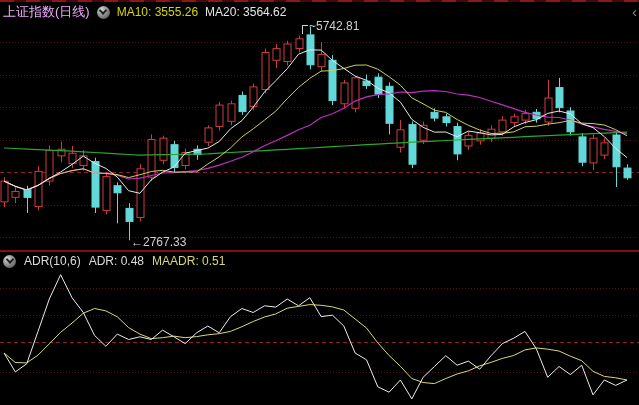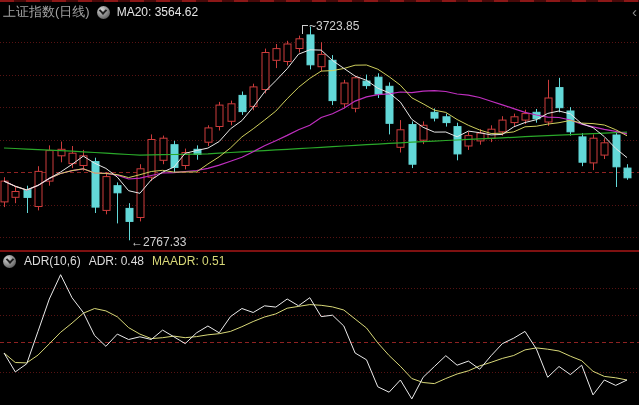--- a/index.html
+++ b/index.html
@@ -156,40 +156,41 @@
       <polyline points="4.0,181.1 15.3,186.3 26.7,190.0 38.0,185.4 49.3,178.4 60.6,173.5 72.0,170.6 83.3,168.8 94.6,173.0 105.9,173.4 117.3,175.2 128.6,179.0 139.9,178.2 151.3,175.5 162.6,173.0 173.9,172.6 185.2,171.5 196.6,170.5 207.9,168.3 219.2,165.1 230.5,161.2 241.9,157.3 253.2,151.7 264.5,145.8 275.8,140.7 287.2,135.4 298.5,129.7 309.8,125.2 321.2,117.5 332.5,113.7 343.8,108.2 355.1,101.1 366.5,96.9 377.8,94.6 389.1,93.9 400.4,92.0 411.8,92.6 423.1,91.1 434.4,90.6 445.8,91.5 457.1,94.0 468.4,95.2 479.7,97.5 491.1,101.3 502.4,104.9 513.7,108.6 525.0,112.3 536.4,115.0 547.7,117.2 559.0,117.5 570.4,120.0 581.7,124.2 593.0,126.8 604.3,129.3 615.7,131.4 627.0,133.8" fill="none" stroke="#bf2fbf" stroke-width="1.2"></polyline>
       <polyline points="4.0,181.1 15.3,186.3 26.7,190.0 38.0,185.4 49.3,178.4 60.6,173.5 72.0,170.6 83.3,168.8 94.6,173.0 105.9,173.4 117.3,174.6 128.6,177.6 139.9,174.7 151.3,171.5 162.6,170.3 173.9,172.1 185.2,172.0 196.6,171.9 207.9,164.0 219.2,156.8 230.5,147.9 241.9,136.9 253.2,128.8 264.5,120.1 275.8,111.1 287.2,98.7 298.5,87.4 309.8,78.4 321.2,71.1 332.5,70.6 343.8,68.5 355.1,65.2 366.5,65.0 377.8,69.2 389.1,76.7 400.4,85.2 411.8,97.8 423.1,103.8 434.4,110.2 445.8,112.4 457.1,119.5 468.4,125.3 479.7,130.0 491.1,133.5 502.4,133.2 513.7,131.9 525.0,126.8 536.4,126.2 547.7,124.1 559.0,122.7 570.4,120.4 581.7,123.1 593.0,123.6 604.3,125.0 615.7,129.7 627.0,135.8" fill="none" stroke="#cfcf5c" stroke-width="1"></polyline>
       <polyline points="4.0,181.1 15.3,186.3 26.7,190.0 38.0,185.4 49.3,178.4 60.6,172.0 72.0,164.4 83.3,156.1 94.6,163.2 105.9,168.4 117.3,177.1 128.6,190.7 139.9,193.3 151.3,179.8 162.6,172.2 173.9,167.1 185.2,153.3 196.6,150.5 207.9,148.1 219.2,141.5 230.5,128.8 241.9,120.6 253.2,107.1 264.5,92.0 275.8,80.7 287.2,68.7 298.5,54.2 309.8,49.8 321.2,50.1 332.5,60.5 343.8,68.3 355.1,76.1 366.5,80.3 377.8,88.2 389.1,92.8 400.4,102.1 411.8,119.4 423.1,127.3 434.4,132.1 445.8,132.0 457.1,136.8 468.4,131.1 479.7,132.7 491.1,134.9 502.4,134.4 513.7,126.9 525.0,122.5 536.4,119.7 547.7,113.4 559.0,111.0 570.4,113.9 581.7,123.7 593.0,127.6 604.3,136.6 615.7,148.4 627.0,157.6" fill="none" stroke="#e8e8e8" stroke-width="1"></polyline>
       <polyline points="4.0,353.0 15.3,362.5 26.7,362.9 38.0,355.1 49.3,343.8 60.6,332.3 72.0,323.1 83.3,313.2 94.6,308.5 105.9,310.9 117.3,316.8 128.6,327.6 139.9,334.1 151.3,338.6 162.6,337.7 173.9,336.1 185.2,337.7 196.6,336.6 207.9,334.8 219.2,333.7 230.5,331.4 241.9,326.7 253.2,321.5 264.5,317.0 275.8,313.9 287.2,308.2 298.5,306.4 309.8,304.6 321.2,305.3 332.5,306.9 343.8,310.0 355.1,319.0 366.5,328.0 377.8,342.9 389.1,355.5 400.4,366.3 411.8,378.5 423.1,382.5 434.4,383.6 445.8,378.5 457.1,374.0 468.4,370.8 479.7,365.9 491.1,362.3 502.4,358.4 513.7,355.5 525.0,349.9 536.4,347.9 547.7,349.2 559.0,351.0 570.4,356.2 581.7,360.7 593.0,371.3 604.3,376.4 615.7,377.8 627.0,380.0" fill="none" stroke="#d8d878" stroke-width="1"></polyline>
       <polyline points="4.0,353.0 15.3,371.9 26.7,363.8 38.0,331.4 49.3,299.0 60.6,274.7 72.0,297.7 83.3,312.5 94.6,335.5 105.9,346.3 117.3,334.1 128.6,339.5 139.9,336.8 151.3,339.5 162.6,330.1 173.9,336.8 185.2,343.6 196.6,332.8 207.9,326.0 219.2,332.8 230.5,316.6 241.9,308.5 253.2,312.5 264.5,305.8 275.8,307.1 287.2,299.0 298.5,305.8 309.8,297.7 321.2,316.6 332.5,315.2 343.8,326.0 355.1,353.0 366.5,359.8 377.8,386.8 389.1,392.2 400.4,380.0 411.8,398.9 423.1,377.3 434.4,366.5 445.8,355.7 457.1,365.2 468.4,361.1 479.7,369.2 491.1,355.7 502.4,343.6 513.7,338.2 525.0,331.4 536.4,349.0 547.7,377.3 559.0,366.5 570.4,374.6 581.7,365.2 593.0,394.9 604.3,380.0 615.7,385.4 627.0,380.0" fill="none" stroke="#ebebeb" stroke-width="1"></polyline>
     </svg>
   <div class="top-border"></div>
   <div class="divider"></div>
 
   <div class="main-header">
-    <span class="title" style="color: #a3a3a3;">上证指数(日线)</span>
+    <span class="title" style="color: #f0abfc;">上证指数(日线)</span>
     <span class="chev">
         <i class="arr"></i>
       </span>
+    <span style="color: rgb(214, 214, 0);">MA10: 3555.26</span>
     <span style="color: #e5e5e5;">MA20: 3564.62</span>
   </div>
 
   <span class="collapse" style="color: rgb(138, 138, 138);">‹</span>
 
   <div class="sub-header">
     <span class="chev">
         <i class="arr"></i>
       </span>
     <span style="color: rgb(220, 220, 220);">ADR(10,6)</span>
     <span style="color: rgb(220, 220, 220);">ADR: 0.48</span>
     <span style="color: rgb(216, 216, 120);">MAADR: 0.51</span>
   </div>
 
   <div id="high-marker" class="marker" style="left: 302px; top: 19px; color: rgb(207, 207, 207);">
     <i class="hook"></i>
       <span>~</span>
-      <span>3723.85</span>
+      <span>5742.81</span>
   </div>
   <div id="low-marker" class="marker" style="left: 131px; top: 235px; color: rgb(207, 207, 207);">
     <span>←</span>
       <span>2767.33</span>
   </div>
 </div>
 
 </body></html>

